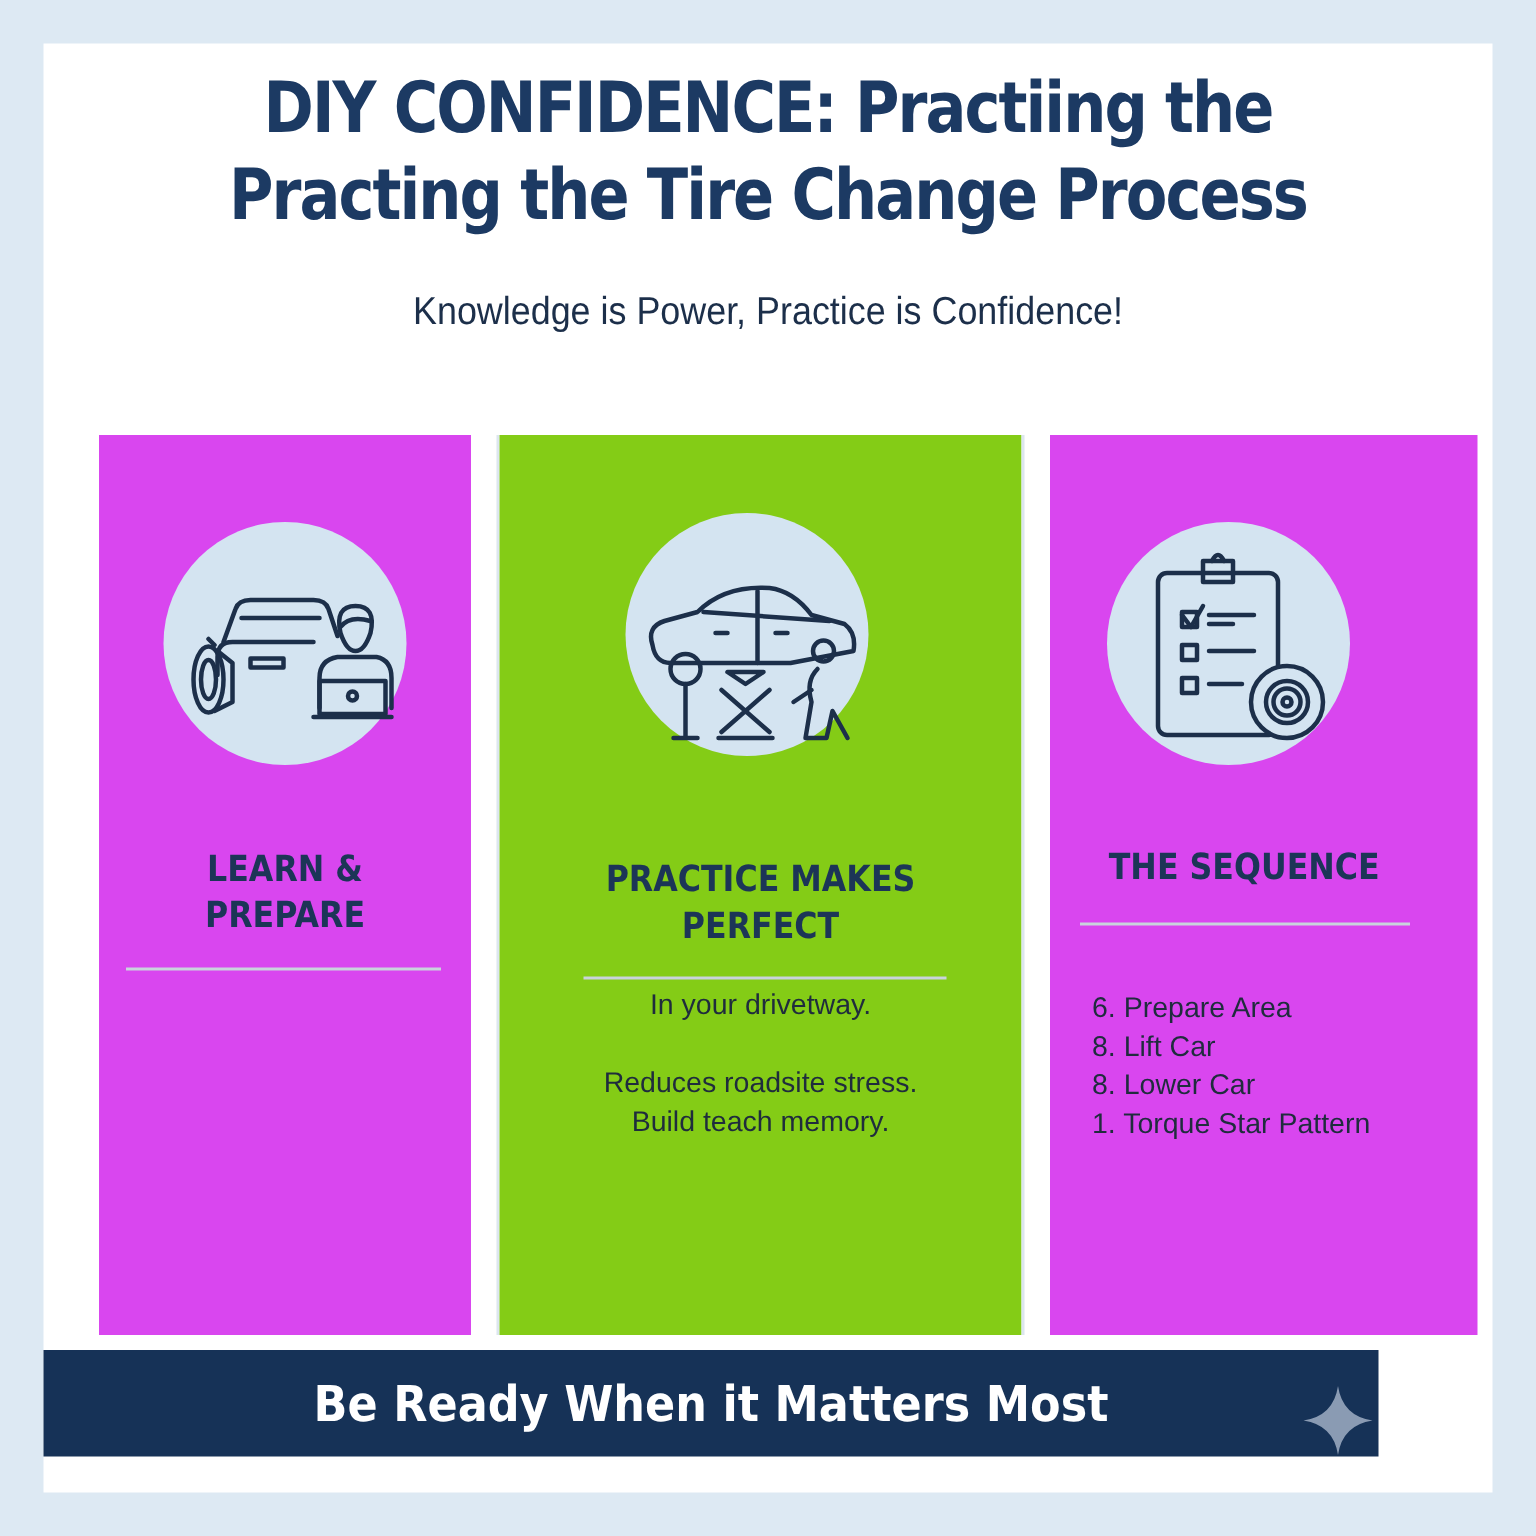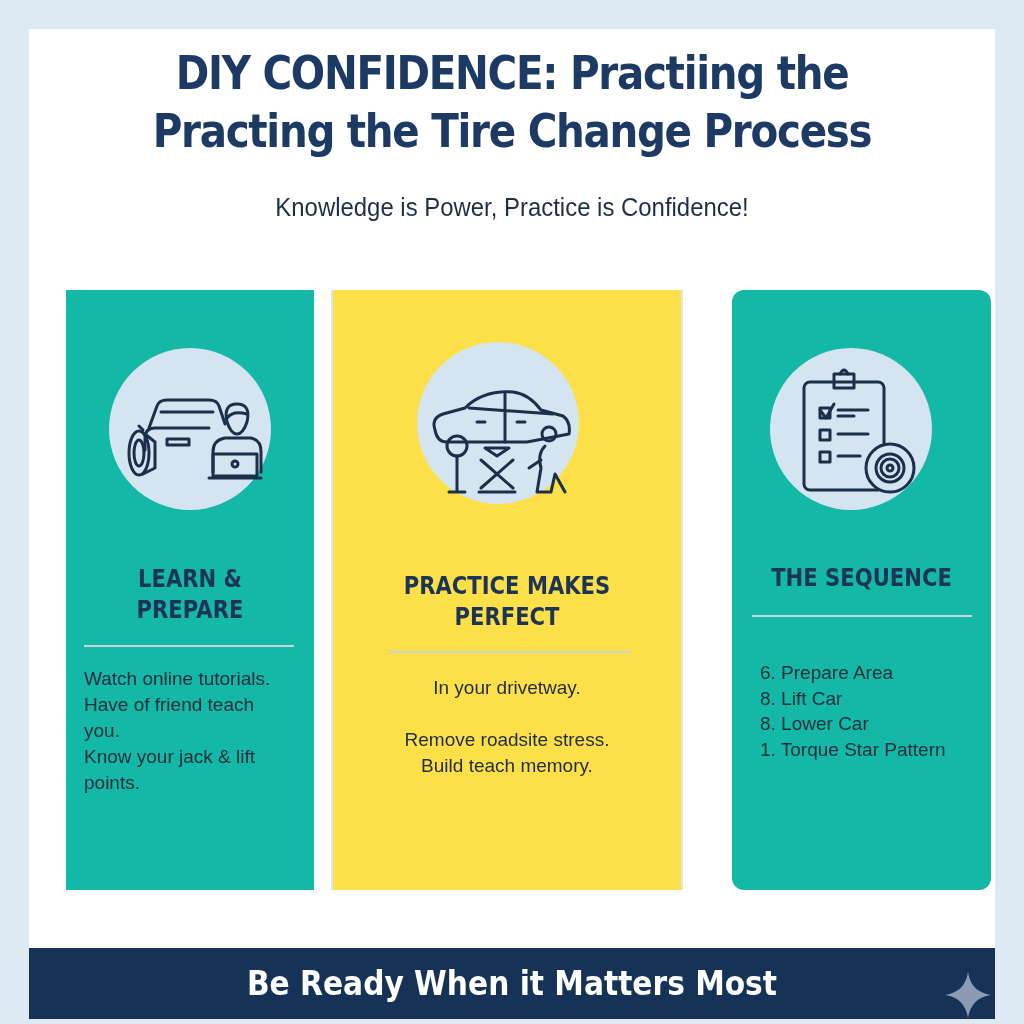--- a/index.html
+++ b/index.html
@@ -33,24 +33,24 @@
     text-align: center;
     color: #1c2f4a;
     font-size: 26px;
     transform: scaleX(0.92);
   }
   .panel {
     position: absolute;
     top: 290px;
     height: 600px;
   }
-  .panel.shaded { background: #14b8a6; padding-left: 44px; }
+  .panel.shaded { background: #d946ef; padding-left: 44px; }
   .panel-1 { left: 66px; width: 248px; }
-  .panel-2 { left: 333px; width: 348px; background: #fde047; }
-  .panel-3 { left: 732px; width: 259px; border-radius: 12px; }
+  .panel-2 { left: 333px; width: 348px; background: #84cc16; }
+  .panel-3 { left: 700px; width: 285px; }
   .vdiv {
     position: absolute; top: 290px; width: 2px; height: 600px;
     background: #dce6ee;
   }
   .circle {
     position: absolute;
     width: 162px; height: 162px;
     border-radius: 50%;
     background: #d4e4f1;
   }
@@ -72,22 +72,22 @@
   }
   .body-text {
     position: absolute;
     color: #1f2c3d;
     font-size: 19px;
     line-height: 26px;
   }
   .center { text-align: center; }
   .footer {
     position: absolute;
-    left: 29px; top: 948px;
-    width: 966px; height: 71px;
+    left: 29px; top: 900px;
+    width: 890px; height: 71px;
     background: #163257;
   }
   .footer-text {
     position: absolute;
     left: 0; top: 0; width: 100%; height: 71px;
     line-height: 71px;
     text-align: center;
     color: #ffffff;
     font-family: "DejaVu Sans", sans-serif;
     font-weight: bold;
@@ -127,27 +127,20 @@
       <rect x="104" y="106" width="44" height="22"></rect>
       <path d="M100 130 L152 130"></path>
       <circle cx="126" cy="116" r="3"></circle>
     </svg>
   </div>
   <div class="heading" style="left:0; top:274px; width:248px;">
     <div>LEARN &amp;</div>
     <div>PREPARE</div>
   </div>
   <div class="hr" style="left:18px; top:355px; width:210px;"></div>
-  <div class="body-text" style="left:18px; top:376px; width:225px;">
-    <div>Watch online tutorials.</div>
-    <div>Have of friend teach</div>
-    <div>you.</div>
-    <div>Know your jack &amp; lift</div>
-    <div>points.</div>
-  </div>
 </div>
 
 <div class="vdiv" style="left:331px;"></div>
 
 <div class="panel panel-2">
   <div class="circle" style="left:84px; top:52px;">
     <svg viewBox="0 0 162 162" fill="none" stroke="#1c2f4a" stroke-width="3" stroke-linecap="round" stroke-linejoin="round">
       <path d="M18 88 Q14 76 26 72 L48 66 Q66 48 96 50 Q112 52 124 68 L146 74 Q154 80 152 92 L110 100 L30 100 Q20 100 18 88 Z"></path>
       <path d="M52 66 L136 72"></path>
       <path d="M88 52 L88 100"></path>
@@ -159,24 +152,24 @@
       <circle cx="132" cy="92" r="7"></circle>
       <path d="M128 104 Q120 112 124 126 L120 150 L134 150 L138 132 L148 150"></path>
       <path d="M124 118 L112 126"></path>
     </svg>
   </div>
   <div class="heading" style="left:0; top:281px; width:348px;">
     <div>PRACTICE MAKES</div>
     <div>PERFECT</div>
   </div>
   <div class="hr" style="left:56px; top:361px; width:242px;"></div>
-  <div class="body-text center" style="left:0; top:385px; width:348px;">
+  <div class="body-text center" style="left:0; top:368px; width:348px;">
     <div>In your drivetway.</div>
     <div style="height:26px;"></div>
-    <div>Remove roadsite stress.</div>
+    <div>Reduces roadsite stress.</div>
     <div>Build teach memory.</div>
   </div>
 </div>
 
 <div class="vdiv" style="left:681px;"></div>
 
 <div class="panel shaded panel-3">
   <div class="circle" style="left:38px; top:58px;">
     <svg viewBox="0 0 162 162" fill="none" stroke="#1c2f4a" stroke-width="3" stroke-linecap="round" stroke-linejoin="round">
       <rect x="34" y="34" width="80" height="108" rx="6"></rect>

